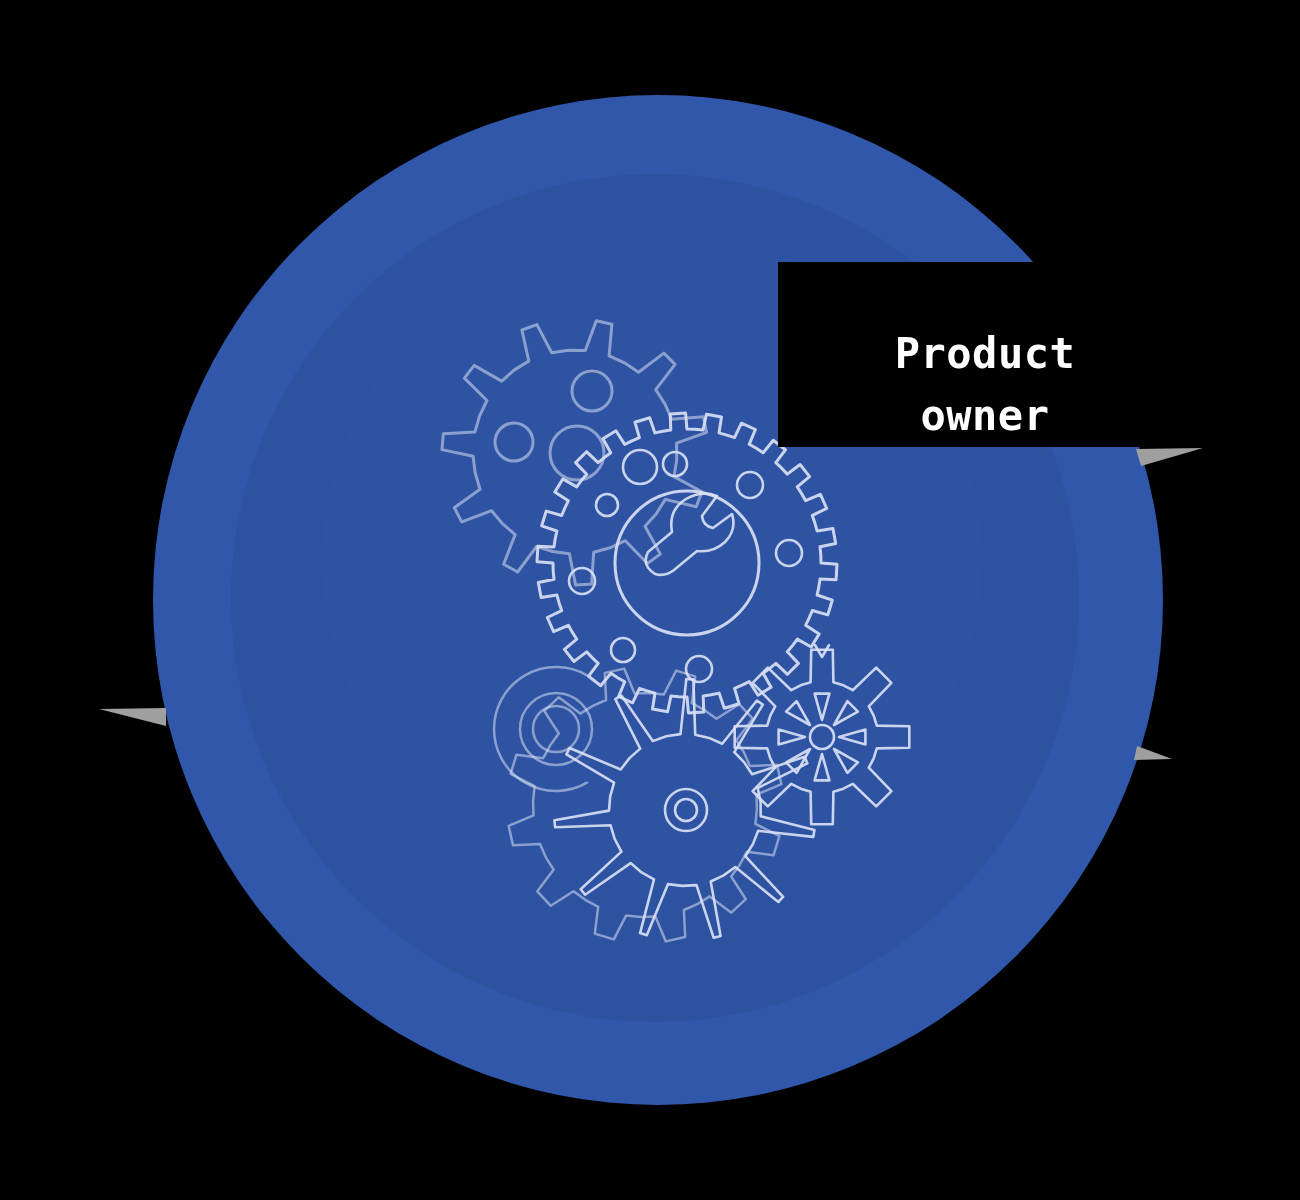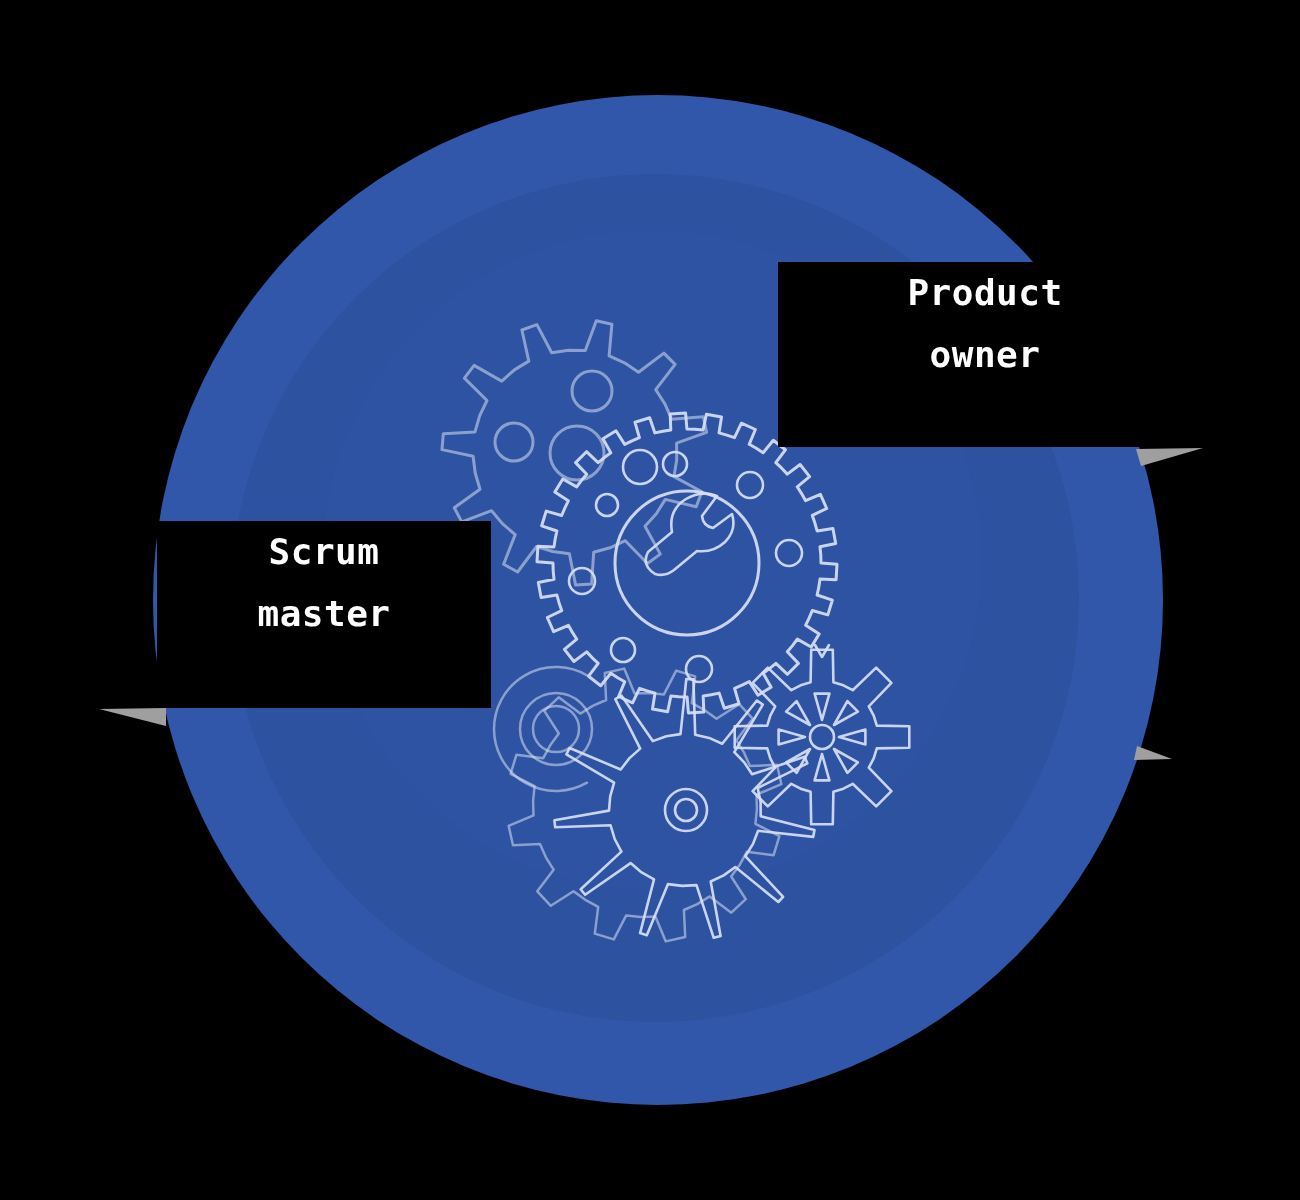--- a/index.html
+++ b/index.html
@@ -8,25 +8,25 @@
     background:var(--background,#000);
     overflow:hidden;
     font-family:"DejaVu Sans Mono","Liberation Mono",monospace;
   }
   .stage{position:relative;width:1300px;height:1200px;background:var(--background,#000);}
   .stage svg{position:absolute;left:0;top:0;}
   .callout{
     position:absolute;
     background:var(--label_bg,#000);
     color:var(--label_text,#fff);
-    display:flex;align-items:flex-start;justify-content:center;
+    display:flex;align-items:flex-end;justify-content:center;
     text-align:center;
     white-space:pre-line;
     font-weight:bold;
-    font-size:36px;
+    font-size:42px;
     line-height:62px;
     letter-spacing:0.5px;
   }
   #label-product-owner{left:778px;top:262px;width:414px;height:185px;}
   #label-scrum-master{left:157px;top:521px;width:334px;height:187px;}
   #label-development-team{left:716px;top:762px;width:455px;height:183px;}
   .gearline{fill:none;stroke-linejoin:round;stroke-linecap:round;}
   .gear-bright{stroke:var(--gear_line,#dde4f6);opacity:.92;}
   .gear-dim{stroke:var(--gear_line,#dde4f6);opacity:.55;}
   .tail{fill:var(--tail,#9f9f9f);}
@@ -98,18 +98,14 @@
       <polygon class="tail" points="99,709 166,708 166,726"></polygon>
       <polygon class="tail" points="1137,746 1172,759 1134,760"></polygon>
     </g>
   </svg>
 
   <div class="callout" id="label-product-owner">
     <span>Product
 owner</span>
   </div>
 
-  <div class="callout" id="label-scrum-master">
-    <span>Scrum
-master</span>
-  </div>
 
 </div>
 
 </body></html>

